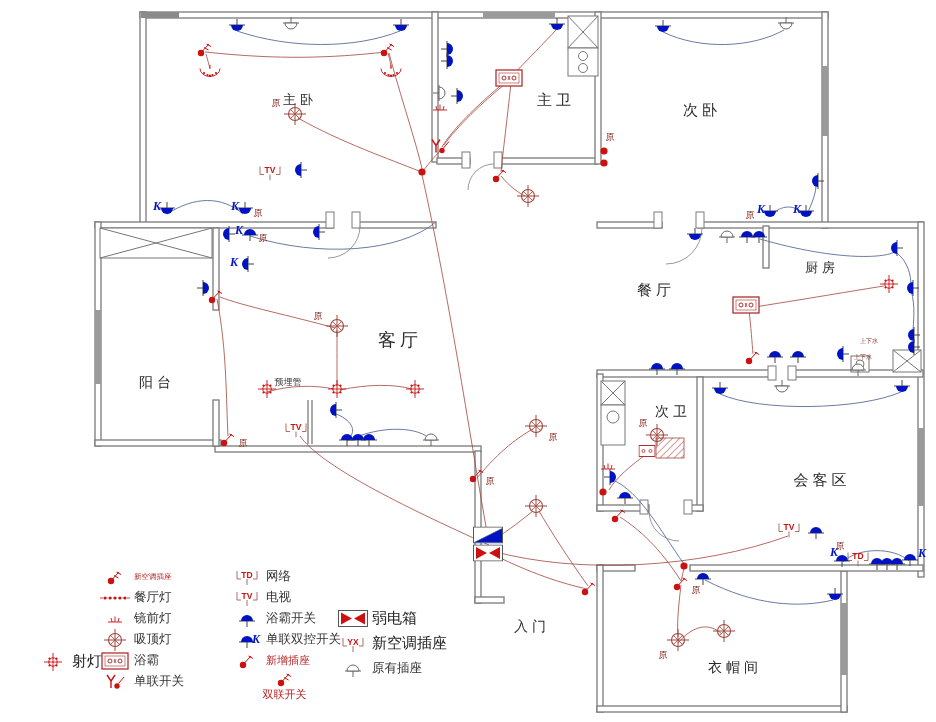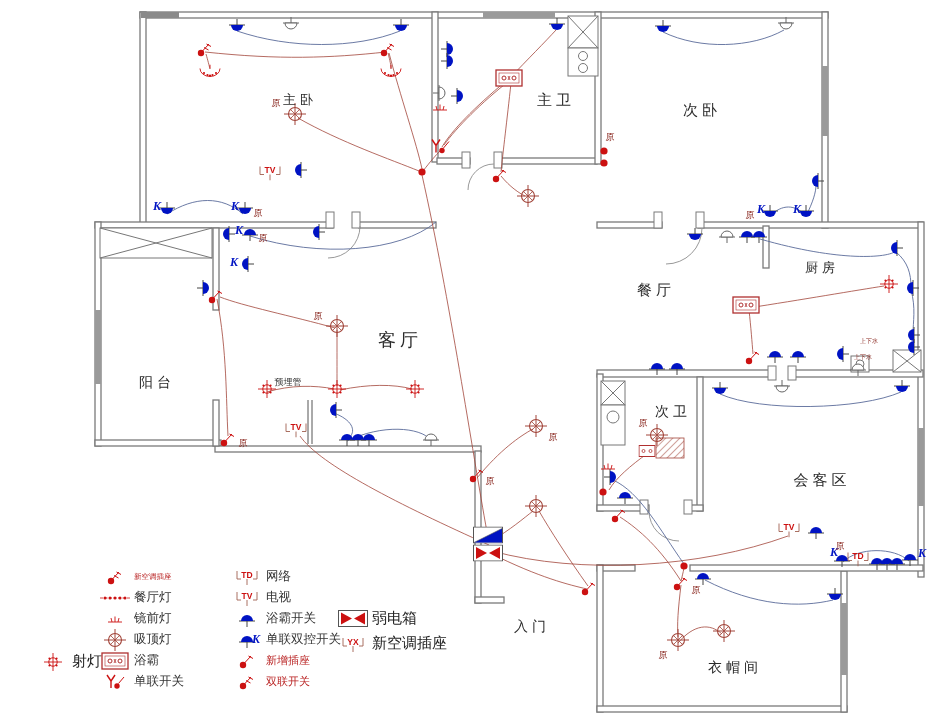--- a/index.html
+++ b/index.html
@@ -1068,21 +1068,21 @@
       <div class="leg-row" style="height: 21px;">
         <span class="leg-icon">
           <svg width="18" height="16" viewBox="0 0 18 16">
             <circle cx="5" cy="12" r="3.2" fill="#cc1111"></circle>
             <line x1="6.5" y1="10" x2="13" y2="3" stroke="#cc1111" stroke-width="1"></line>
             <line x1="10.5" y1="3" x2="15" y2="5.5" stroke="#cc1111" stroke-width="1"></line>
           </svg>
         </span>
         <span class="leg-label lbl-rd">新增插座</span>
       </div>
-      <div class="leg-row" style="height: 21px;">
+      <div class="leg-row" style="height: 21px; flex-direction: column;">
         <span class="leg-icon">
           <svg width="18" height="16" viewBox="0 0 18 16">
             <circle cx="5" cy="12" r="3.2" fill="#cc1111"></circle>
             <line x1="6.5" y1="10" x2="13" y2="3" stroke="#cc1111" stroke-width="1"></line>
             <line x1="10.5" y1="3" x2="15" y2="5.5" stroke="#cc1111" stroke-width="1"></line>
             <line x1="8" y1="6.5" x2="12.5" y2="9" stroke="#cc1111" stroke-width="1"></line>
           </svg>
         </span>
         <span class="leg-label lbl-rd">双联开关</span>
       </div>
@@ -1102,14 +1102,24 @@
         <span class="leg-icon">
           <svg width="28" height="17" viewBox="0 0 28 17">
             <path d="M4,3 L4,11 L8,11" fill="none" stroke="#a06050" stroke-width="0.9"></path>
             <path d="M24,3 L24,11 L20,11" fill="none" stroke="#a06050" stroke-width="0.9"></path>
             <line x1="14" y1="11" x2="14" y2="17" stroke="#a06050" stroke-width="0.9"></line>
             <text x="14" y="9.5" text-anchor="middle" font-size="8.5" font-weight="bold" fill="#cc1111" font-family="Liberation Sans,sans-serif">YX</text>
           </svg>
         </span>
         <span class="leg-label lbl-lg">新空调插座</span>
       </div>
+      <div class="leg-row" style="height: 25px;">
+        <span class="leg-icon">
+          <svg width="20" height="18" viewBox="0 0 20 18">
+            <line x1="2" y1="11" x2="18" y2="11" stroke="#666" stroke-width="1"></line>
+            <path d="M4,11 A6,6 0 0 1 16,11 Z" fill="#fff" stroke="#666" stroke-width="1"></path>
+            <line x1="10" y1="11" x2="10" y2="17" stroke="#666" stroke-width="1"></line>
+          </svg>
+        </span>
+        <span class="leg-label lbl-dk">原有插座</span>
+      </div>
     </div>
   </div>
 
 </body></html>

